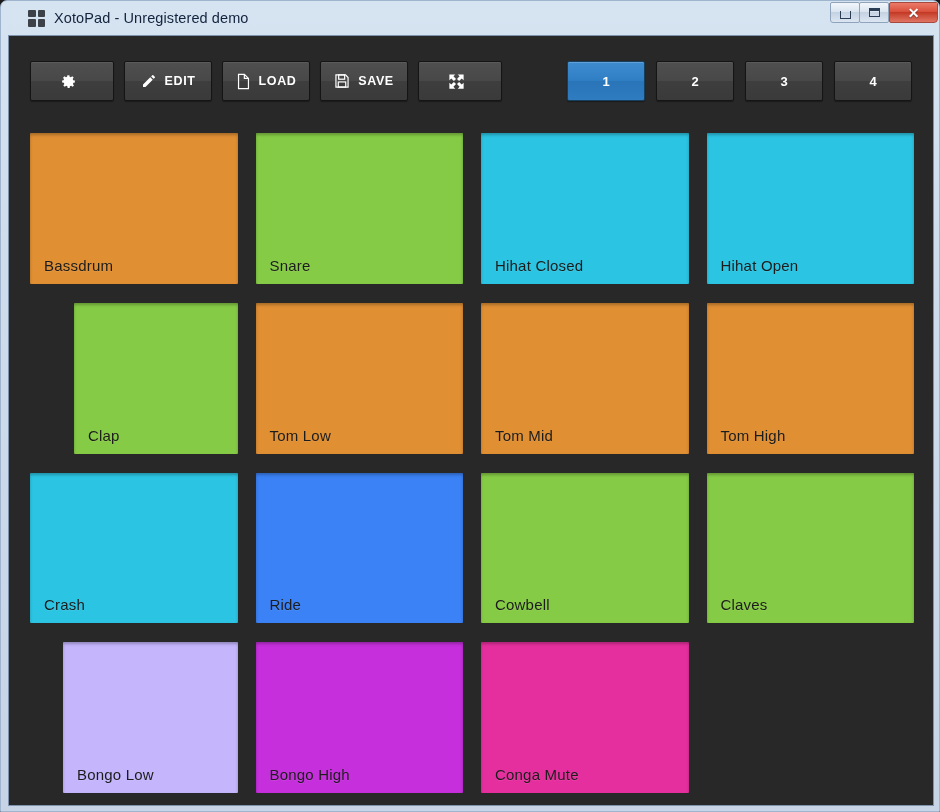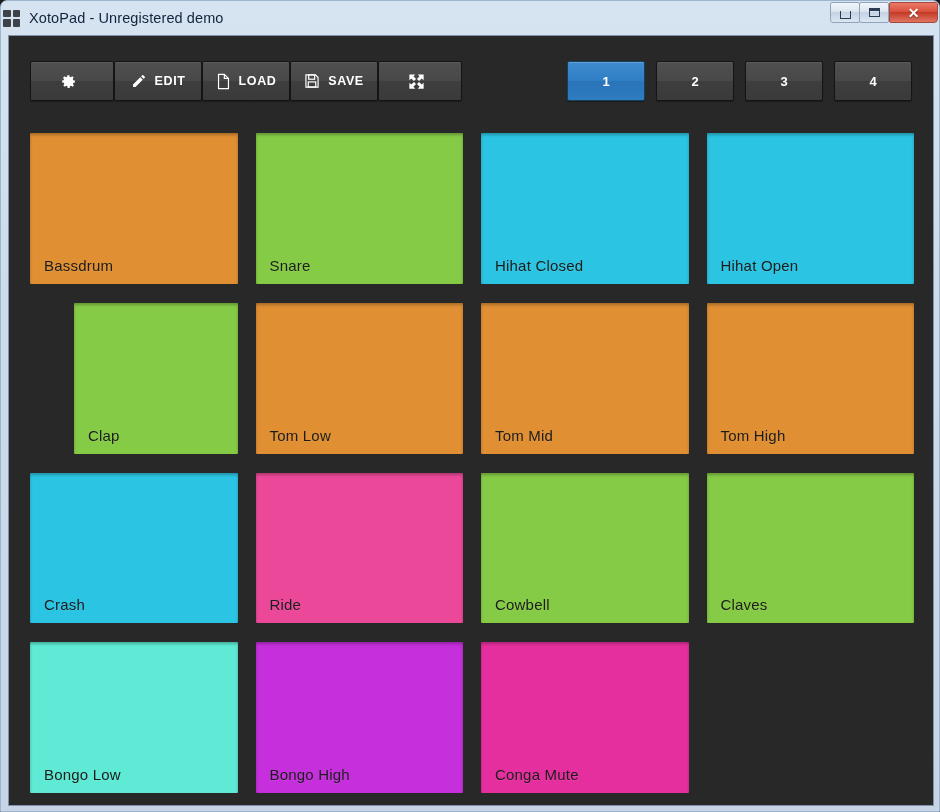--- a/index.html
+++ b/index.html
@@ -28,21 +28,21 @@
     overflow: hidden;
   }
 
   .titlebar {
     position: absolute;
     left: 0; top: 0;
     width: 940px;
     height: 34px;
     display: flex;
     align-items: center;
-    padding-left: 2px;
+    padding-left: 27px;
   }
 
   .title-icon {
     width: 17px;
     height: 17px;
     display: grid;
     grid-template-columns: 1fr 1fr;
     grid-template-rows: 1fr 1fr;
     gap: 2px;
     flex: 0 0 auto;
@@ -144,20 +144,21 @@
     display: flex;
     align-items: center;
     justify-content: center;
     gap: 8px;
     color: #ffffff;
     font-size: 12.5px;
     font-weight: bold;
     letter-spacing: 0.6px;
     cursor: pointer;
     user-select: none;
+    margin-right: 10px;
     padding: 0 14px;
   }
   .tbtn.icon-only { width: 84px; padding: 0; }
   .tbtn.labeled { width: 88px; }
 
   .tbtn svg { display: block; }
 
   .spacer { flex: 1 1 auto; }
 
   .pagebtn {
@@ -330,31 +331,31 @@
       <div class="pad" style="background: rgb(224, 143, 51); text-align: right;">
           <span class="pad-label">Tom Mid</span>
         </div>
       <div class="pad" style="background: rgb(224, 143, 51);">
           <span class="pad-label">Tom High</span>
         </div>
 
       <div class="pad" style="background: rgb(43, 196, 226);">
           <span class="pad-label">Crash</span>
         </div>
-      <div class="pad" style="background: #ec4899;">
+      <div class="pad" style="background: #3b82f6;">
           <span class="pad-label">Ride</span>
         </div>
       <div class="pad" style="background: rgb(134, 203, 69);">
           <span class="pad-label">Cowbell</span>
         </div>
       <div class="pad" style="background: rgb(134, 203, 69);">
           <span class="pad-label">Claves</span>
         </div>
 
-      <div class="pad" style="background: #5eead4;">
+      <div class="pad" style="background: #c4b5fd; margin-left: 33px;">
           <span class="pad-label">Bongo Low</span>
         </div>
       <div class="pad" style="background: rgb(198, 47, 220);">
           <span class="pad-label">Bongo High</span>
         </div>
       <div class="pad" style="background: rgb(230, 47, 158);">
           <span class="pad-label">Conga Mute</span>
         </div>
     </div>
 

